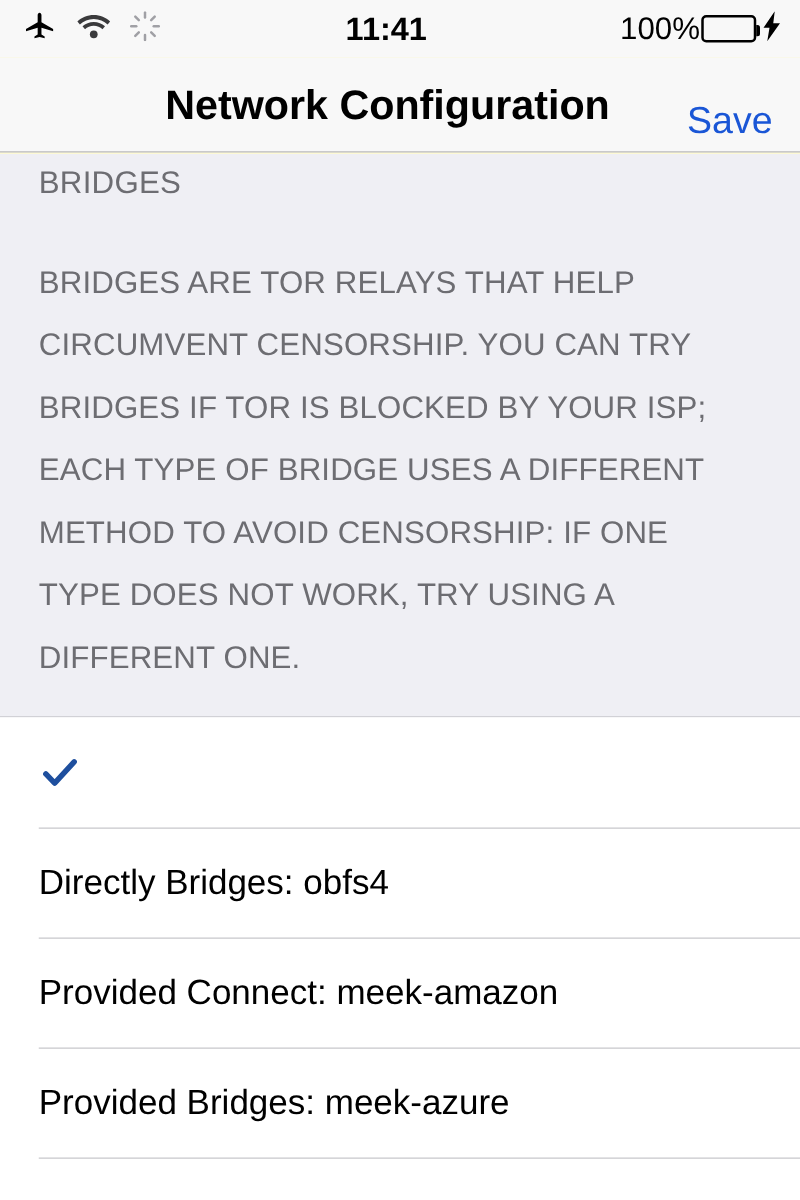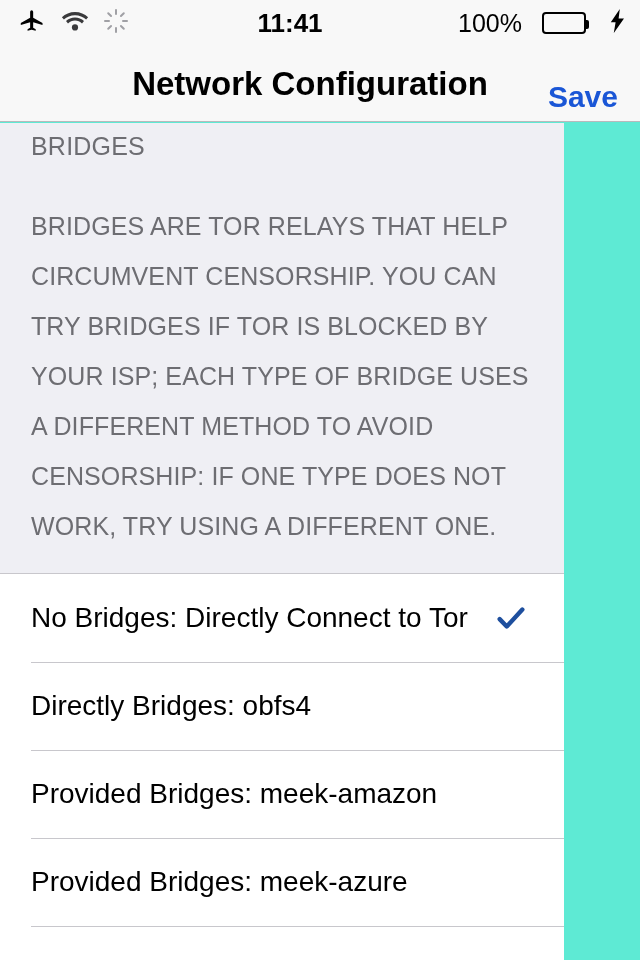--- a/index.html
+++ b/index.html
@@ -11,21 +11,21 @@
     background: #ffffff;
     font-family: "Liberation Sans", sans-serif;
     -webkit-font-smoothing: antialiased;
     overflow: hidden;
   }
 
   #screen {
     position: relative;
     width: 640px;
     height: 960px;
-    background: #5eead4;
+    background: #fef9c3;
     overflow: hidden;
   }
 
   
   .status-bar {
     position: absolute;
     top: 0; left: 0;
     width: 640px;
     height: 46px;
     background: #f8f8f8;
@@ -45,21 +45,21 @@
     text-align: center;
     font-size: 26px;
     font-weight: bold;
     color: #000000;
     letter-spacing: 0px;
     padding-right: 6px;
   }
   .status-right {
     display: flex;
     align-items: center;
-    gap: 20px;
+    gap: 1px;
     flex: 0 0 auto;
   }
   .battery-pct {
     font-size: 25px;
     font-weight: normal;
     color: #000000;
   }
   .battery {
     position: relative;
     width: 44px;
@@ -107,35 +107,35 @@
     text-align: center;
     font-size: 33px;
     font-weight: bold;
     color: #000000;
     padding-right: 20px;
   }
   .nav-save {
     position: absolute;
     right: 22px;
     font-size: 30px;
-    font-weight: bold;
+    font-weight: normal;
     color: #1a56d6;
     cursor: pointer;
     background: none;
     border: none;
     font-family: "Liberation Sans", sans-serif;
     padding: 0;
     margin-top: 26px;
   }
 
   
   .content {
     position: absolute;
     top: 123px; left: 0;
-    width: 564px;
+    width: 640px;
     height: 837px;
     background: #ffffff;
     overflow: hidden;
   }
 
   .section-header {
     background: #efeff4;
     padding: 0 0 0 0;
     border-bottom: 1px solid #c8c7cc;
   }
@@ -254,39 +254,38 @@
 
     <div class="section-header">
       <div class="section-header-title">BRIDGES</div>
       <div class="spacer-para"></div>
       <div class="section-header-body">BRIDGES ARE TOR RELAYS THAT HELP CIRCUMVENT CENSORSHIP. YOU CAN TRY BRIDGES IF TOR IS BLOCKED BY YOUR ISP; EACH TYPE OF BRIDGE USES A DIFFERENT METHOD TO AVOID CENSORSHIP: IF ONE TYPE DOES NOT WORK, TRY USING A DIFFERENT ONE.</div>
     </div>
 
     <div class="option-list">
 
       <div class="option-row">
-        <span class="option-label">No Bridges: Directly Connect to Tor</span>
         <span class="check">
           <svg width="34" height="34" viewBox="0 0 24 24">
               <path fill="none" stroke="#1e4f9e" stroke-width="3.1" stroke-linecap="round" stroke-linejoin="round" d="M4 12.8l5 5.2L20 6"></path>
             </svg>
         </span>
       </div>
 
       <div class="option-row">
         <span class="option-label">Directly Bridges: obfs4</span>
         <span class="check hidden">
           <svg width="34" height="34" viewBox="0 0 24 24">
               <path fill="none" stroke="#1e4f9e" stroke-width="3.1" stroke-linecap="round" stroke-linejoin="round" d="M4 12.8l5 5.2L20 6"></path>
             </svg>
         </span>
       </div>
 
       <div class="option-row">
-        <span class="option-label">Provided Bridges: meek-amazon</span>
+        <span class="option-label">Provided Connect: meek-amazon</span>
         <span class="check hidden">
           <svg width="34" height="34" viewBox="0 0 24 24">
               <path fill="none" stroke="#1e4f9e" stroke-width="3.1" stroke-linecap="round" stroke-linejoin="round" d="M4 12.8l5 5.2L20 6"></path>
             </svg>
         </span>
       </div>
 
       <div class="option-row">
         <span class="option-label">Provided Bridges: meek-azure</span>
         <span class="check hidden">

